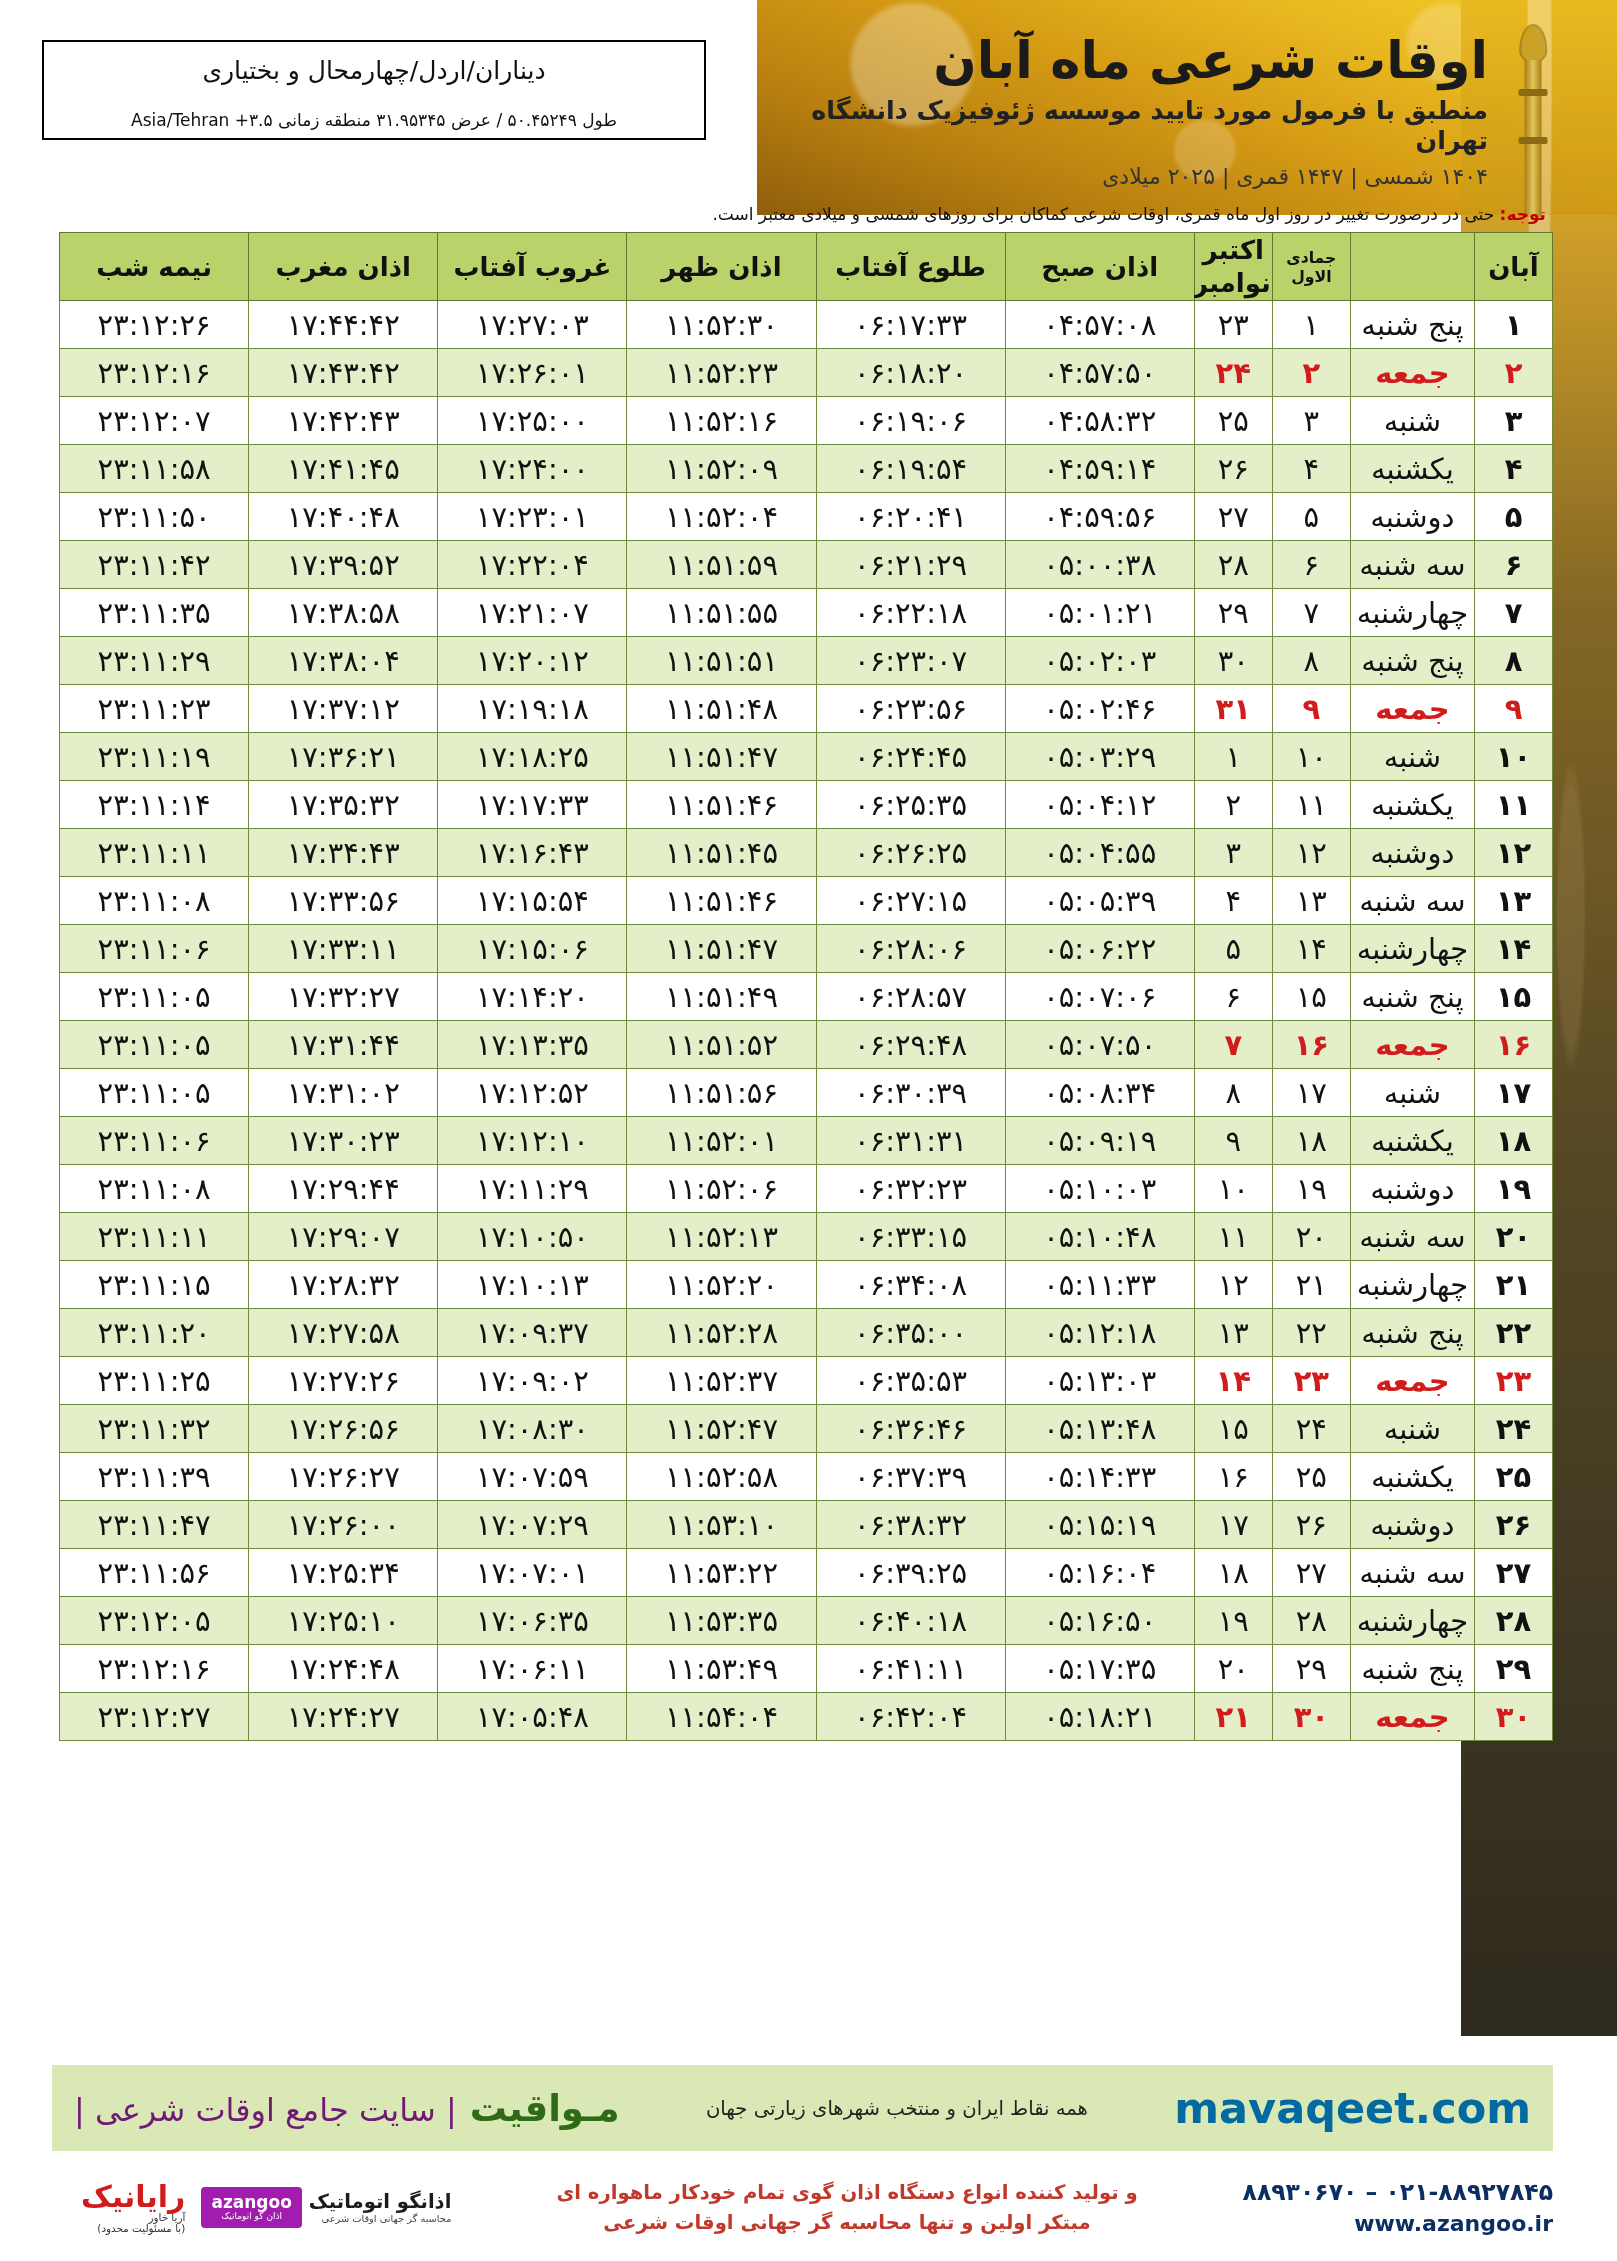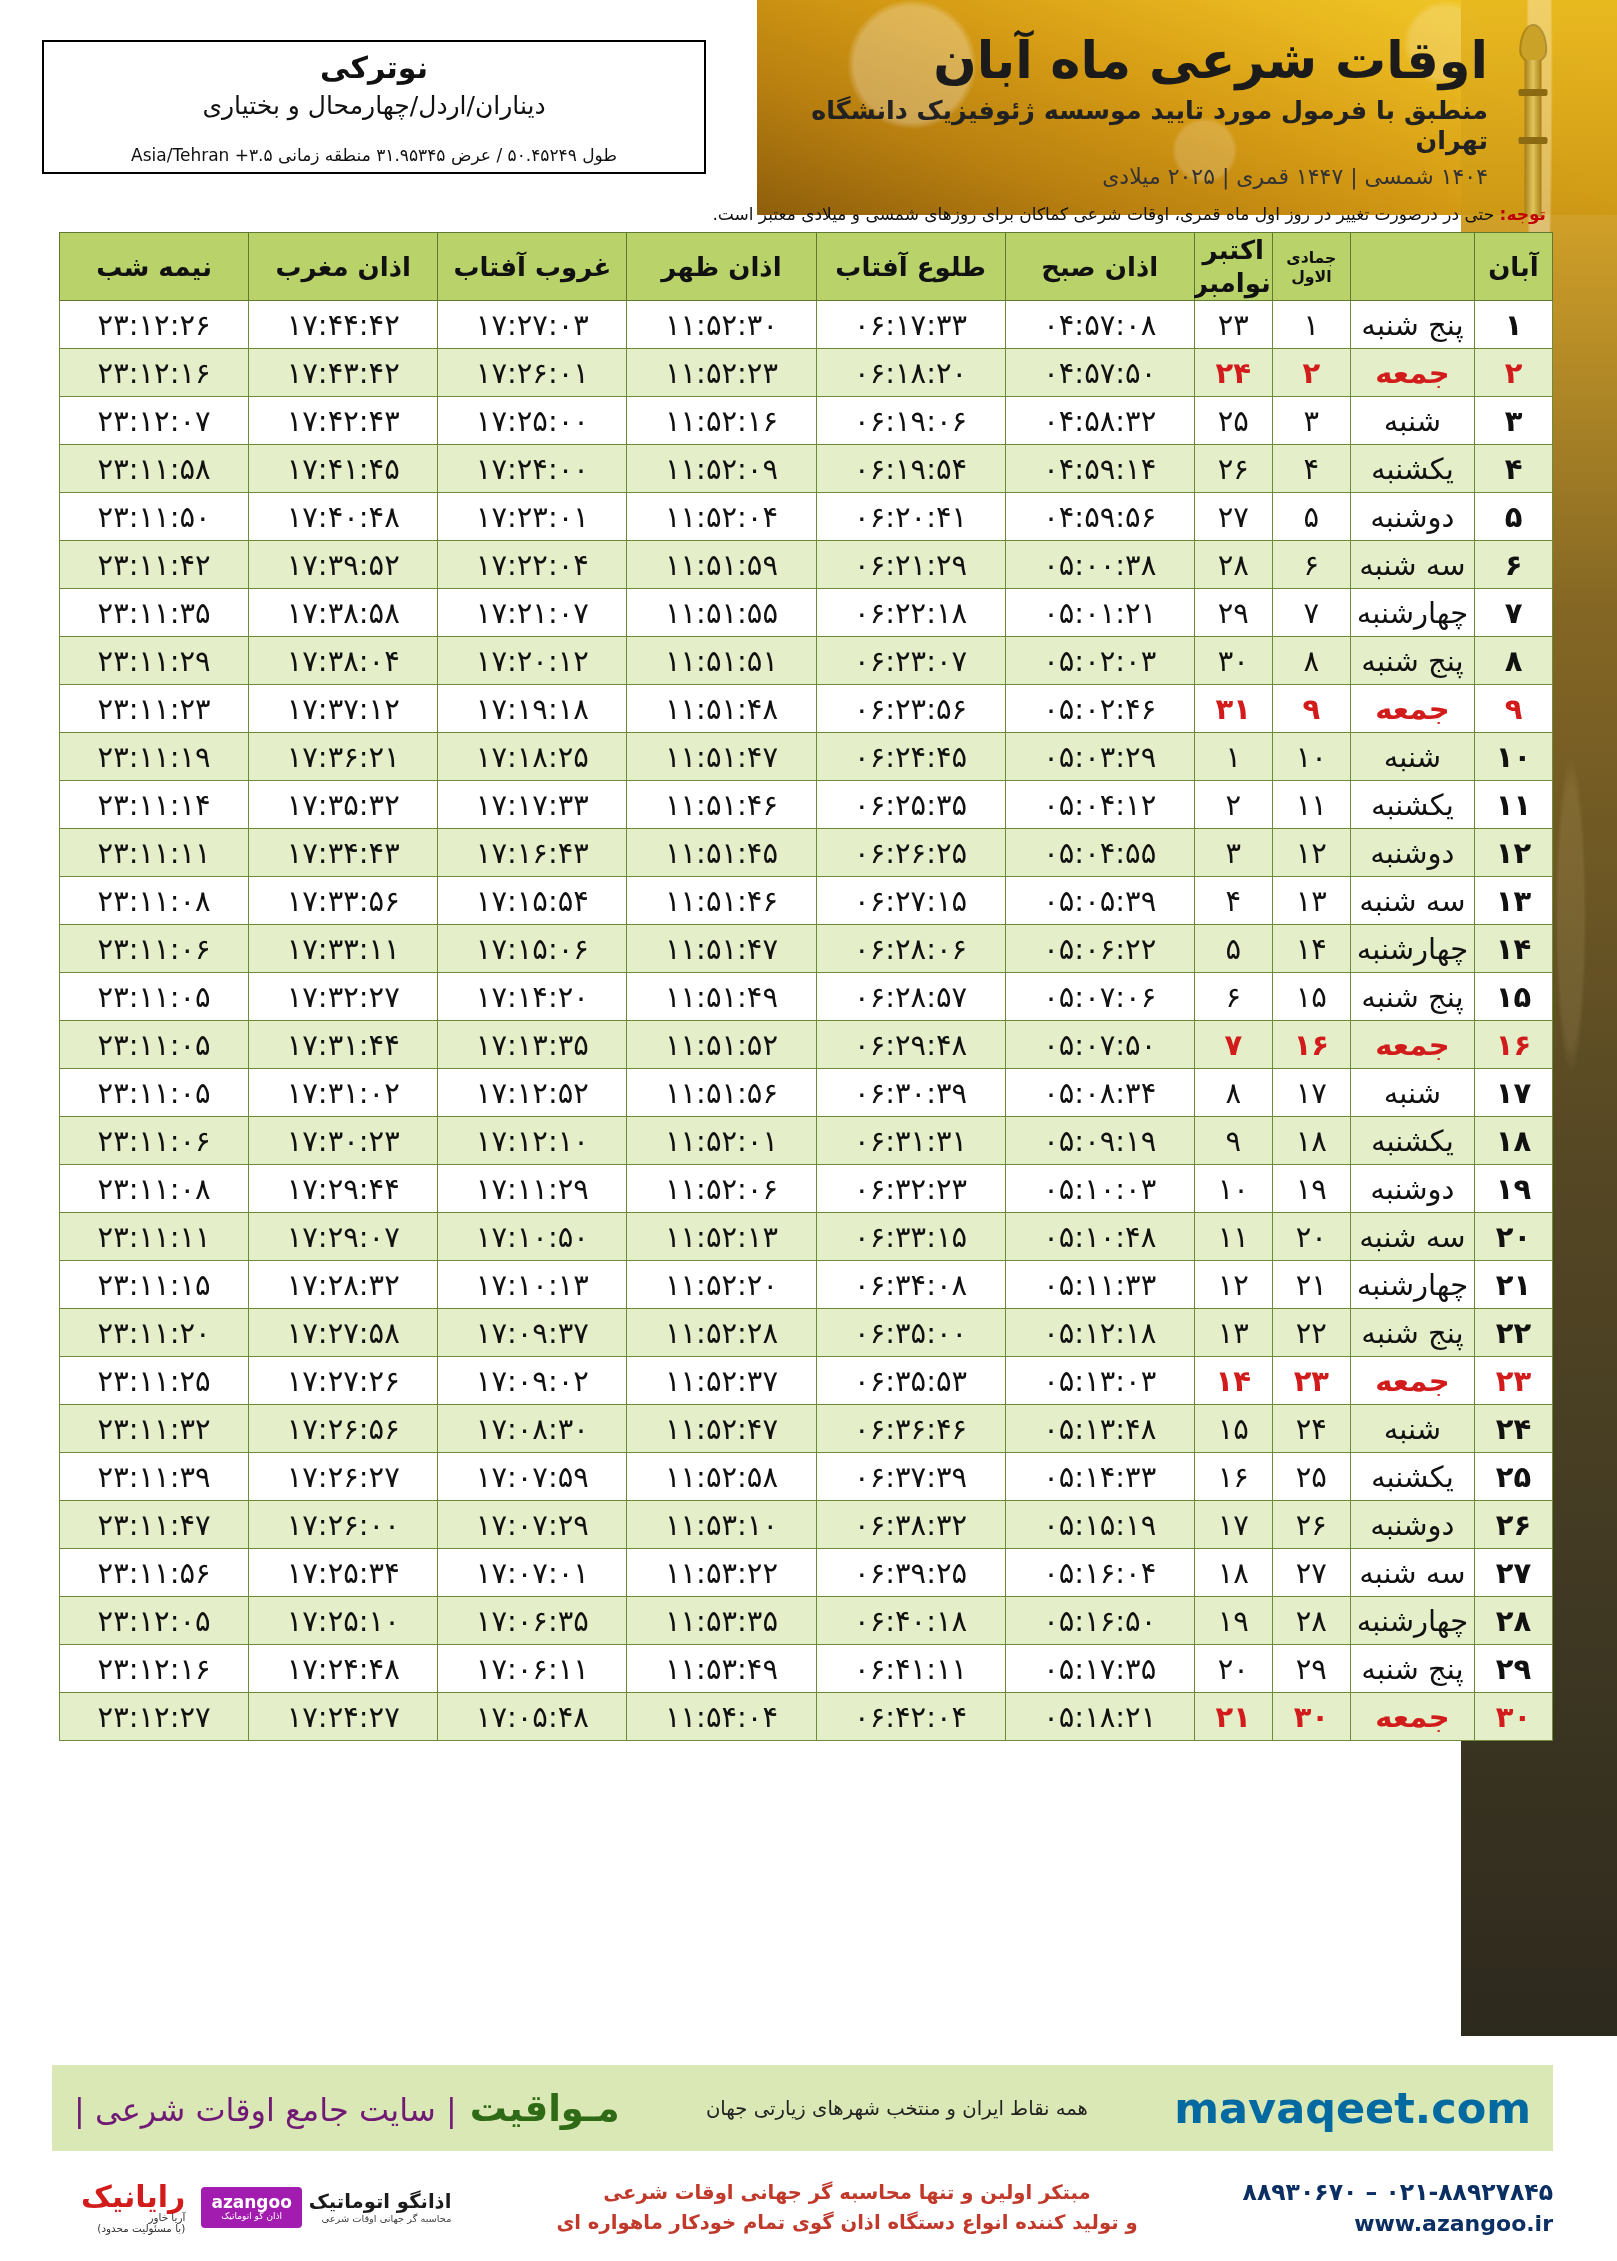--- a/index.html
+++ b/index.html
@@ -198,21 +198,20 @@
   <div class="shaft"></div>
   <div class="ring" style="top:63px"></div>
   <div class="ring" style="top:111px"></div>
 </div>
 
 <div class="page">
 
   <div class="header">
 
     <div class="loc-box">
-      <div class="loc-title">نوترکی</div>
       <div class="loc-sub">دیناران/اردل/چهارمحال و بختیاری</div>
       <div class="loc-coords">طول ۵۰.۴۵۲۴۹ / عرض ۳۱.۹۵۳۴۵ منطقه زمانی Asia/Tehran +۳.۵</div>
     </div>
 
     <div class="title-block">
       <div class="main-title">اوقات شرعی ماه آبان</div>
       <div class="sub-title">منطبق با فرمول مورد تایید موسسه ژئوفیزیک دانشگاه تهران</div>
       <div class="date-line">۱۴۰۴ شمسی | ۱۴۴۷ قمری | ۲۰۲۵ میلادی</div>
     </div>
 
@@ -626,22 +625,22 @@
       </div>
     </div>
 
     <div class="footer-bottom">
       <div class="phones">
         <div>۰۲۱-۸۸۹۲۷۸۴۵ – ۸۸۹۳۰۶۷۰</div>
         <div class="site">www.azangoo.ir</div>
       </div>
 
       <div class="slogan">
+        <div>و تولید کننده انواع دستگاه اذان گوی تمام خودکار ماهواره ای</div>
         <div>مبتکر اولین و تنها محاسبه گر جهانی اوقات شرعی</div>
-        <div>و تولید کننده انواع دستگاه اذان گوی تمام خودکار ماهواره ای</div>
       </div>
 
       <div class="logos">
         <div class="logo-box">
           <div class="azan-fa">
             <span>اذانگو اتوماتیک</span>
             <small>محاسبه گر جهانی اوقات شرعی</small>
           </div>
           <div class="logo-azan">
             <span>azangoo</span>

